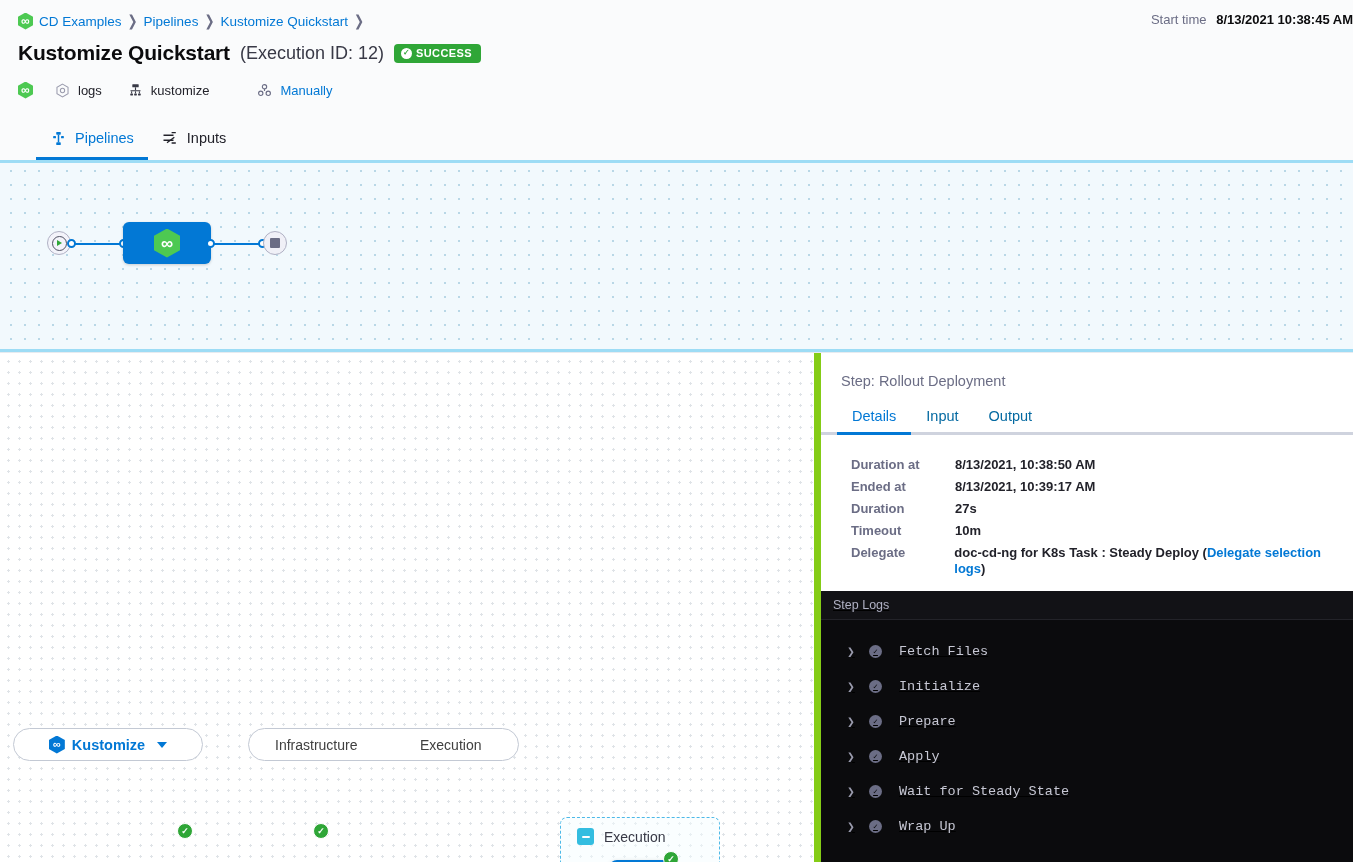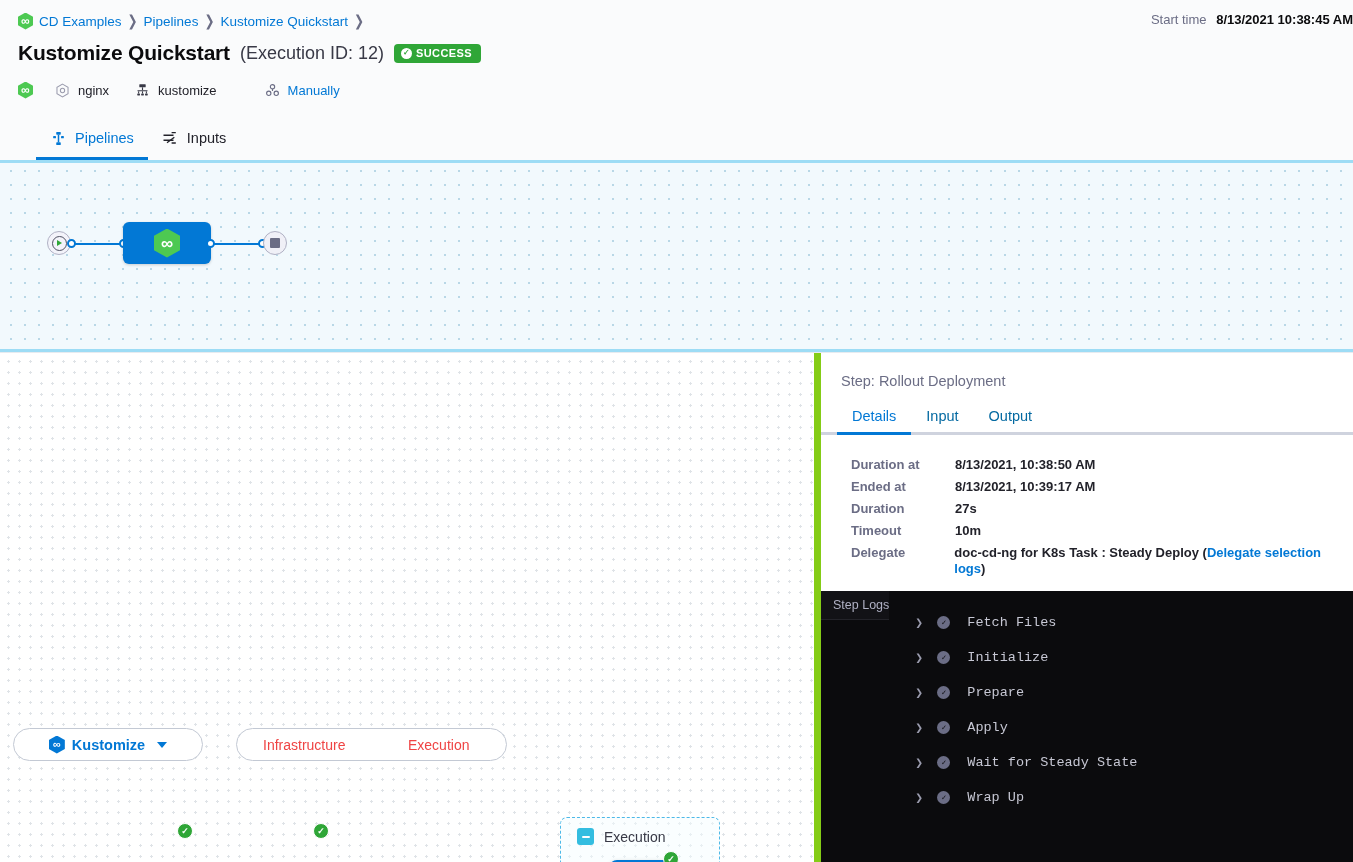--- a/index.html
+++ b/index.html
@@ -235,22 +235,22 @@
   .hex-blue .hx{
     position:absolute;inset:0;background:#0278d5;
     clip-path: polygon(50% 0%, 100% 25%, 100% 75%, 50% 100%, 0% 75%, 0% 25%);
   }
   .hex-blue .inf{
     position:absolute;left:0;right:0;top:3px;text-align:center;
     color:#fff;font-size:11px;line-height:11px;font-weight:700;
   }
 
   .pill-tabs {
-    left: 236px; top: 375px; width: 271px;
-    font-size: 14px; color:#ef4444;
+    left: 248px; top: 375px; width: 271px;
+    font-size: 14px; color:#404040;
   }
   .pill-tabs .pt {
     flex:1; text-align:center; cursor:pointer;
   }
 
   
   .blue-node {
     position:absolute; width:62px;height:62px;border-radius:8px;
     background:#0278d5;
     display:flex;align-items:center;justify-content:center;
@@ -311,21 +311,21 @@
     font-size: 13px;
   }
   .dt-row { display:flex; margin-bottom: 6px; line-height:16px; }
   .dt-key { width: 104px; color:#6b6d85; font-weight:700; }
   .dt-val { color:#22222a; font-weight:700; }
   .dt-link { color:#0278d5; font-weight:700; }
 
   .logs {
     position:absolute; left:0; right:0; bottom:0; top: 238px;
     background:#0b0b0d;
-    display:flex; flex-direction:row;
+    display:flex; flex-direction:column;text-decoration:underline;
   }
   .logs-head {
     height: 29px; background:#121216;
     border-bottom: 1px solid #232329;
     display:flex; align-items:center;
     padding-left: 12px;
     font-size: 12.5px; color:#b0b1c4;
   }
   .logs-body { padding-top: 14px; }
   .log-row {
@@ -384,21 +384,21 @@
         </span>
       </span>
 
       <span class="meta-item meta-gap-1">
         <span class="ico">
           <svg width="15" height="15" viewBox="0 0 16 16">
             <path d="M8 1.2 L13.9 4.5 L13.9 11.5 L8 14.8 L2.1 11.5 L2.1 4.5 Z" fill="none" stroke="#9a9bad" stroke-width="1.1"></path>
             <circle cx="8" cy="8" r="2.3" fill="none" stroke="#9a9bad" stroke-width="1.1"></circle>
           </svg>
         </span>
-        <span>nginx</span>
+        <span>logs</span>
       </span>
 
       <span class="meta-item meta-gap-2">
         <span class="ico">
           <svg width="15" height="15" viewBox="0 0 16 16">
             <rect x="4.6" y="1.2" width="6.8" height="3.4" rx="0.6" fill="#383946"></rect>
             <rect x="7.4" y="4.6" width="1.2" height="3.1" fill="#383946"></rect>
             <rect x="2.6" y="7.7" width="10.8" height="1.2" rx="0.4" fill="#383946"></rect>
             <rect x="3.3" y="8.9" width="1.1" height="2.2" fill="#383946"></rect>
             <rect x="7.45" y="8.9" width="1.1" height="2.2" fill="#383946"></rect>

